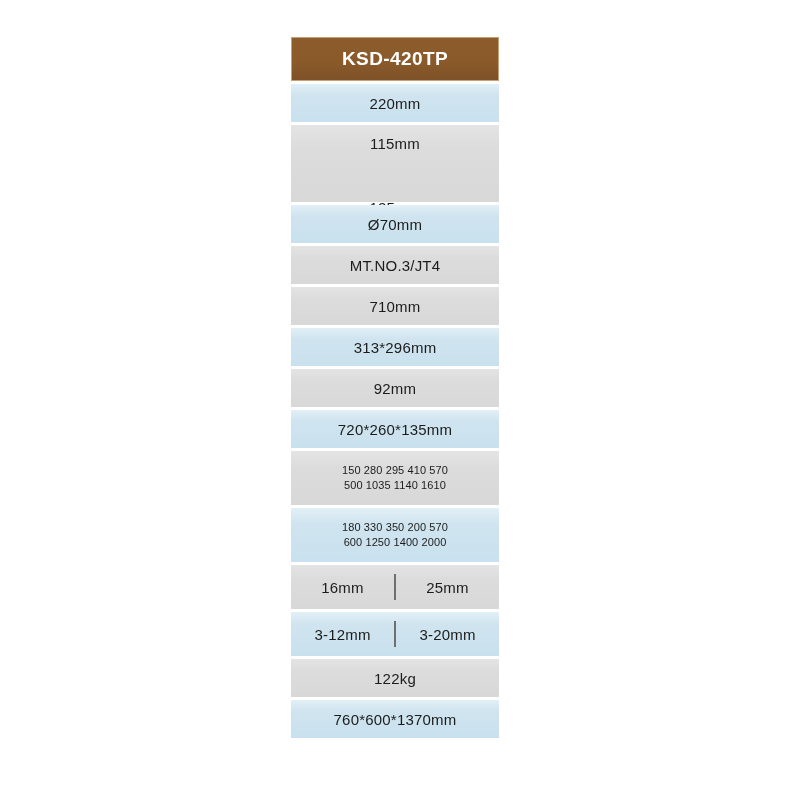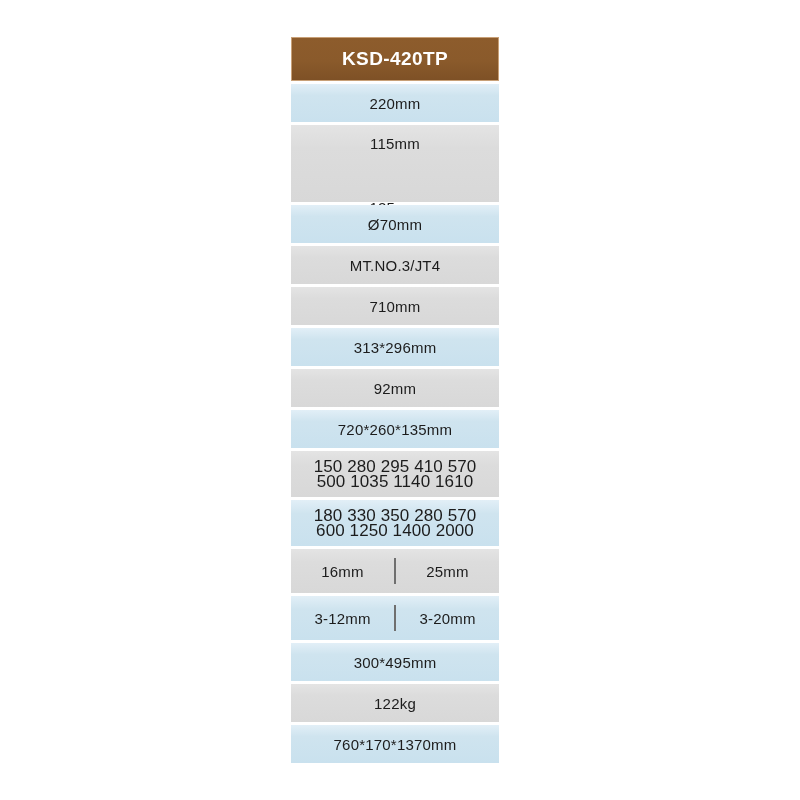--- a/index.html
+++ b/index.html
@@ -54,23 +54,23 @@
     flex-direction: column;
     justify-content: space-around;
     padding: 6px 0;
   }
   .row.tall-two .line {
     line-height: 26px;
   }
   .row.multiline {
     flex-direction: column;
     justify-content: center;
-    font-size: 17px;
+    font-size: 11px;
     letter-spacing: 0.1px;
-    height: 46px;
+    height: 54px;
   }
   .row.multiline .line {
     line-height: 15px;
     white-space: nowrap;
   }
   .row.split {
     justify-content: stretch;
     padding: 0;
   }
   .row.split .cell {
@@ -130,42 +130,39 @@
   <div class="row blue h38">
     <span>720*260*135mm</span>
   </div>
 
   <div class="row gray multiline">
     <span class="line">150 280 295 410 570</span>
     <span class="line">500 1035 1140 1610</span>
   </div>
 
   <div class="row blue multiline">
-    <span class="line">180 330 350 280 570</span>
+    <span class="line">180 330 350 200 570</span>
     <span class="line">600 1250 1400 2000</span>
   </div>
 
   <div class="row gray h36 split">
     <span class="cell">16mm</span>
     <span class="divider"></span>
     <span class="cell">25mm</span>
   </div>
 
   <div class="row blue h36 split">
     <span class="cell">3-12mm</span>
     <span class="divider"></span>
     <span class="cell">3-20mm</span>
   </div>
 
 
-  <div class="row blue h38">
-    <span>300*495mm</span>
-  </div>
 
   <div class="row gray h38">
     <span>122kg</span>
   </div>
 
   <div class="row blue h38">
-    <span>760*170*1370mm</span>
+    <span>760*600*1370mm</span>
   </div>
 
 </div>
 
 </body></html>

